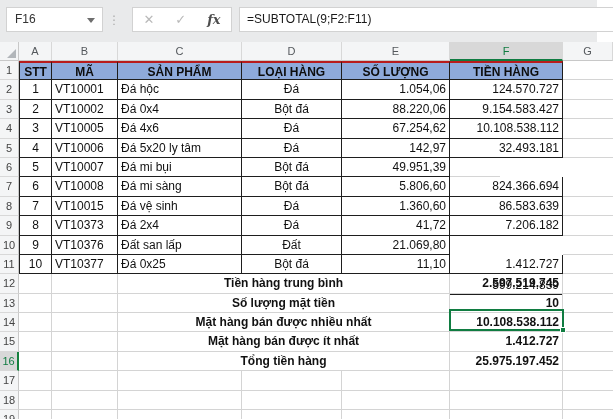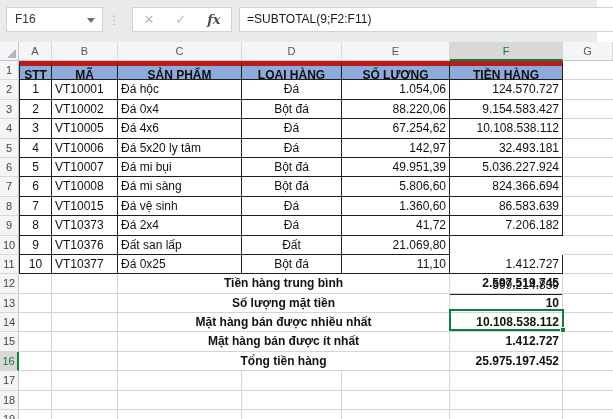--- a/index.html
+++ b/index.html
@@ -35,21 +35,21 @@
   .row { display:flex; height:19.4px; }
   .rh { width:19px; height:100%; background:#F4F5F6; border-right:1px solid #C8C8C8;
         border-bottom:1px solid #D8D8D8; color:#444; font-size:11px; text-align:center; line-height:19px; }
   .rh.sel { background:#D8D8D8; color:#107C41; border-right:2px solid #15803d; }
   .c { height:100%; font-size:12px; line-height:18px; white-space:nowrap; overflow:hidden;
        padding:0 3px; color:#111; }
   .gl { border-right:1px solid #D4D4D4; border-bottom:1px solid #D4D4D4; }
   .gl-b { border-bottom:1px solid #D4D4D4; }
   .tc { border-right:1px solid #1E1E1E; border-bottom:1px solid #1E1E1E; }
   .tc.first { border-left:1px solid #1E1E1E; }
-  .tc.top { border-top:5px solid #b91c1c; }
+  .tc.top { border-top:2px solid #b91c1c; }
   .hdr1 { background:#8EAADB; font-weight:bold; text-align:center; color:#0d0d0d; }
   .al-c { text-align:center; } .al-l { text-align:left; } .al-r { text-align:right; }
   .bold { font-weight:bold; }
 
   
   .sel-box { position:absolute; left:449px; top:309px; width:115px; height:22px;
              border:2px solid #107C41; pointer-events:none; }
   .fill-handle { position:absolute; right:-4px; bottom:-4px; width:6px; height:6px;
                  background:#107C41; border:1px solid #fff; }
 </style>
@@ -135,21 +135,20 @@
         <div class="c tc al-r" style="width: 113px;">32.493.181</div>
         <div class="c gl-b" style="width: 50px;"></div>
       </div>
       <div class="row">
         <div class="rh">6</div>
         <div class="c tc al-c first" style="width: 33px;">5</div>
         <div class="c tc al-l" style="width: 66px;">VT10007</div>
         <div class="c tc al-l" style="width: 124px;">Đá mi bụi</div>
         <div class="c tc al-c" style="width: 100px;">Bột đá</div>
         <div class="c tc al-r" style="width: 108px;">49.951,39</div>
-        <div class="c tc al-r" style="width: 113px;">5.036.227.924</div>
         <div class="c gl-b" style="width: 50px;"></div>
       </div>
       <div class="row">
         <div class="rh">7</div>
         <div class="c tc al-c first" style="width: 33px;">6</div>
         <div class="c tc al-l" style="width: 66px;">VT10008</div>
         <div class="c tc al-l" style="width: 124px;">Đá mi sàng</div>
         <div class="c tc al-c" style="width: 100px;">Bột đá</div>
         <div class="c tc al-r" style="width: 108px;">5.806,60</div>
         <div class="c tc al-r" style="width: 113px;">824.366.694</div>

